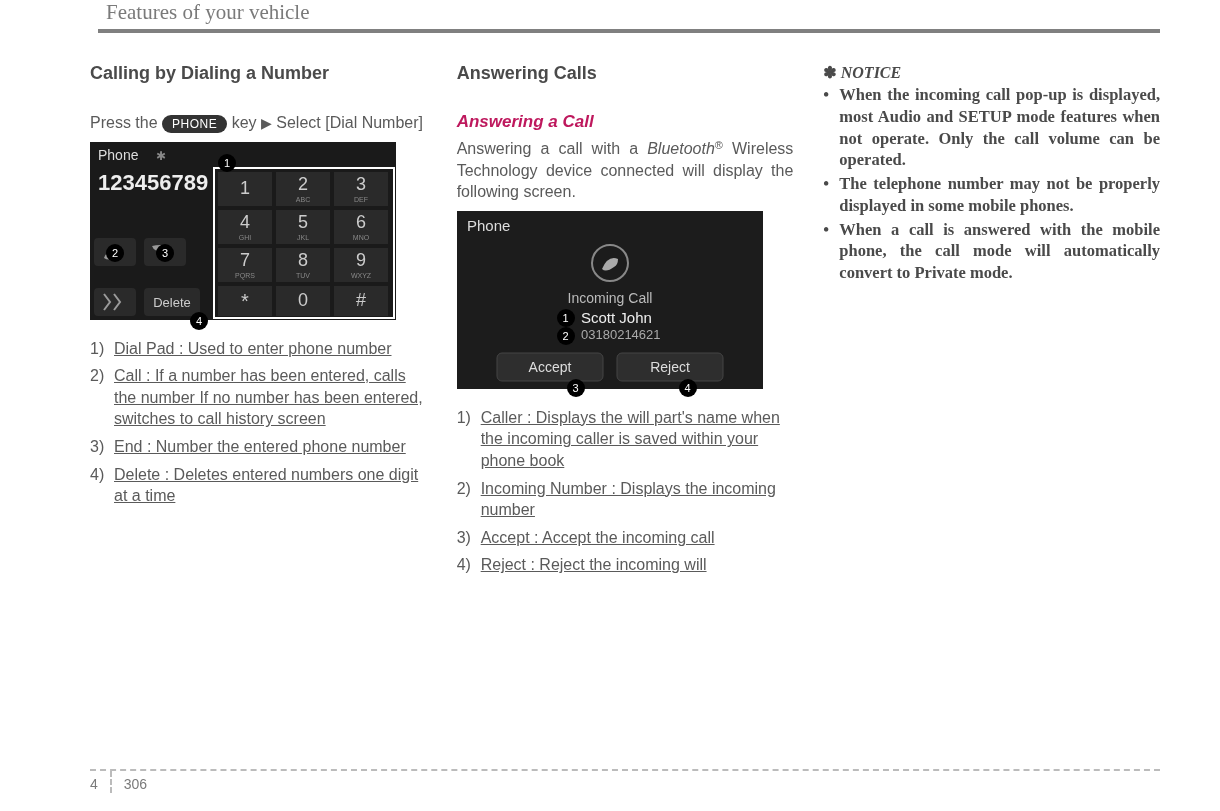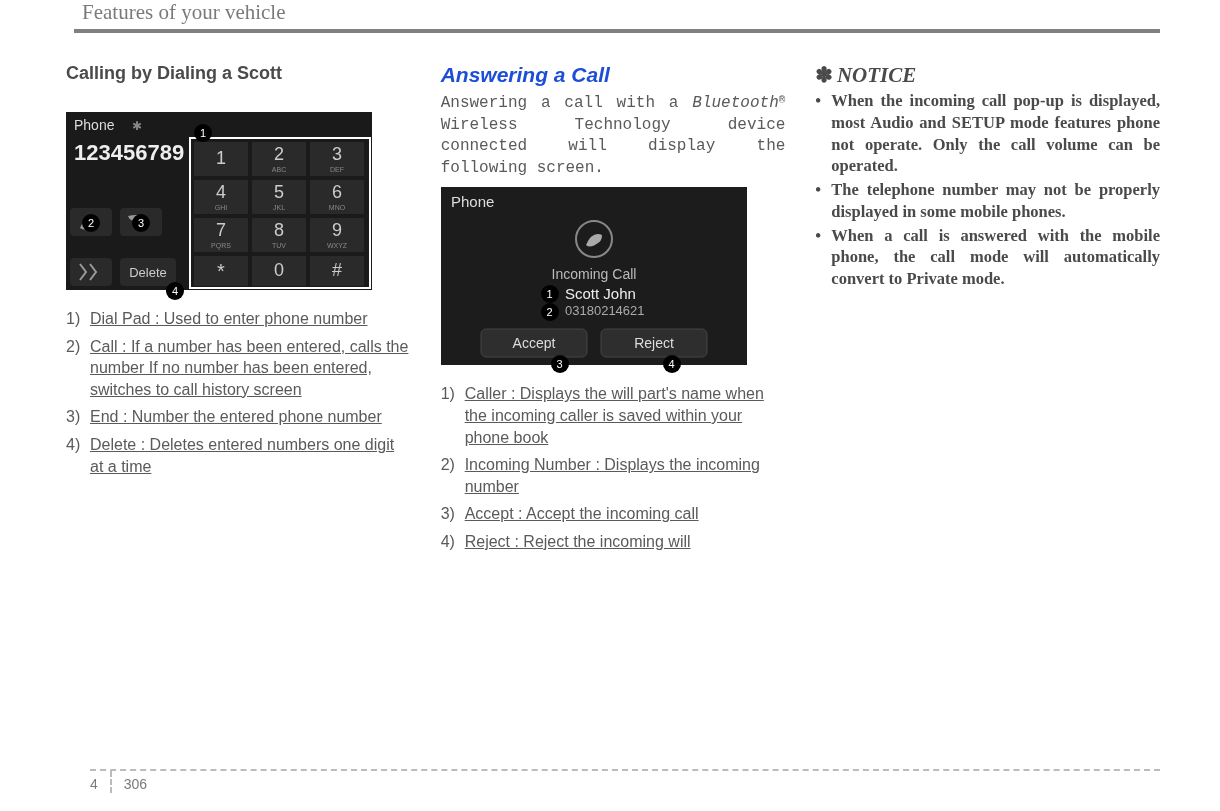--- a/index.html
+++ b/index.html
@@ -6,21 +6,21 @@
   html, body {
     margin: 0;
     padding: 0;
     background: #fff;
     font-family: Georgia, 'Times New Roman', serif;
     color: #4a4a4a;
   }
   .page {
     width: 1220px;
     height: 811px;
-    padding: 0 60px 0 66px;
+    padding: 0 60px 0 90px;
     position: relative;
   }
   .header {
     color: #7a7a7a;
     font-size: 21px;
     padding: 0 0 4px 8px;
     border-bottom: 4px solid #808080;
     margin-bottom: 30px;
     margin-left: 8px;
   }
@@ -36,22 +36,22 @@
     font-family: Arial, Helvetica, sans-serif;
     font-weight: bold;
     color: #4a4a4a;
     font-size: 18px;
     margin: 0 0 28px 0;
   }
   .h3 {
     font-family: Arial, Helvetica, sans-serif;
     font-weight: bold;
     font-style: italic;
-    color: #1d4ed8;
-    font-size: 21px;
+    color: #be185d;
+    font-size: 17px;
     margin: 0 0 6px 0;
   }
   .body {
     font-family: Arial, Helvetica, sans-serif;
     color: #5a5a5a;
     font-size: 16px;
     line-height: 1.35;
   }
   .key {
     display: inline-block;
@@ -93,21 +93,21 @@
   .list-item {
     display: flex;
     margin-bottom: 6px;
   }
   .list-num { flex: 0 0 24px; }
   .list-text { flex: 1; text-decoration: underline; }
   .notice-title {
     font-family: Georgia, 'Times New Roman', serif;
     font-weight: bold;
     font-style: italic;
-    font-size: 21px;
+    font-size: 16px;
     color: #4a4a4a;
     margin: 0 0 2px 0;
   }
   .notice-title .sym { font-style: normal; margin-right: 4px; }
   .notice-list {
     font-family: Georgia, 'Times New Roman', serif;
     font-weight: bold;
     font-size: 16.5px;
     color: #4a4a4a;
     line-height: 1.32;
@@ -144,22 +144,29 @@
 </head>
 <body>
 
 <div class="page">
 
   <div class="header">Features of your vehicle</div>
 
   <div class="columns">
 
     <div class="col">
-      <div class="h2">Calling by Dialing a Scott</div>
-
+      <div class="h2">Calling by Dialing a Number</div>
+
+      <div class="body">
+        <span>Press the </span>
+        <span class="key">PHONE</span>
+        <span> key</span>
+        <span class="tri">▶</span>
+        <span>Select [Dial Number]</span>
+      </div>
 
       <div class="figure" style="width:306px;">
         <svg width="306" height="178" viewBox="0 0 306 178">
           <rect x="0" y="0" width="306" height="178" fill="#1a1a1a"></rect>
 
           <text x="8" y="18" fill="#ddd" font-family="Arial" font-size="14">Phone</text>
           <text x="66" y="18" fill="#888" font-family="Arial" font-size="12">✱</text>
 
           <text x="8" y="48" fill="#eee" font-family="Arial" font-size="22" font-weight="bold">123456789</text>
 
@@ -232,22 +239,23 @@
           <div class="list-text">End : Number the entered phone number</div>
         </div>
         <div class="list-item">
           <div class="list-num">4)</div>
           <div class="list-text">Delete : Deletes entered numbers one digit at a time</div>
         </div>
       </div>
     </div>
 
     <div class="col">
+      <div class="h2">Answering Calls</div>
       <div class="h3">Answering a Call</div>
-      <div class="body" style="text-align:justify;font-family:Liberation Mono, monospace;">
+      <div class="body" style="text-align:justify;">
         <span>Answering a call with a </span><i>Bluetooth</i><span style="font-size:11px; vertical-align:top;">®</span><span> Wireless Technology device connected will display the following screen.</span>
       </div>
 
       <div class="figure" style="width:306px;">
         <svg width="306" height="178" viewBox="0 0 306 178">
           <rect x="0" y="0" width="306" height="178" fill="#1c1c1c"></rect>
           <text x="10" y="20" fill="#ddd" font-family="Arial" font-size="15">Phone</text>
 
           <circle cx="153" cy="52" r="18" fill="none" stroke="#888" stroke-width="2"></circle>
           <path d="M145 58 q6 -14 16 -10 q0 6 -4 8 q-8 6 -12 2" fill="#aaa"></path>
@@ -286,21 +294,21 @@
       </div>
     </div>
 
     <div class="col">
       <div class="notice-title">
         <span class="sym">✽</span><span>NOTICE</span>
       </div>
       <div class="notice-list">
         <div class="notice-item">
           <div class="notice-bullet">•</div>
-          <div class="notice-text">When the incoming call pop-up is displayed, most Audio and SETUP mode features phone not operate. Only the call volume can be operated.</div>
+          <div class="notice-text">When the incoming call pop-up is displayed, most Audio and SETUP mode features when not operate. Only the call volume can be operated.</div>
         </div>
         <div class="notice-item">
           <div class="notice-bullet">•</div>
           <div class="notice-text">The telephone number may not be properly displayed in some mobile phones.</div>
         </div>
         <div class="notice-item">
           <div class="notice-bullet">•</div>
           <div class="notice-text">When a call is answered with the mobile phone, the call mode will automatically convert to Private mode.</div>
         </div>
       </div>

